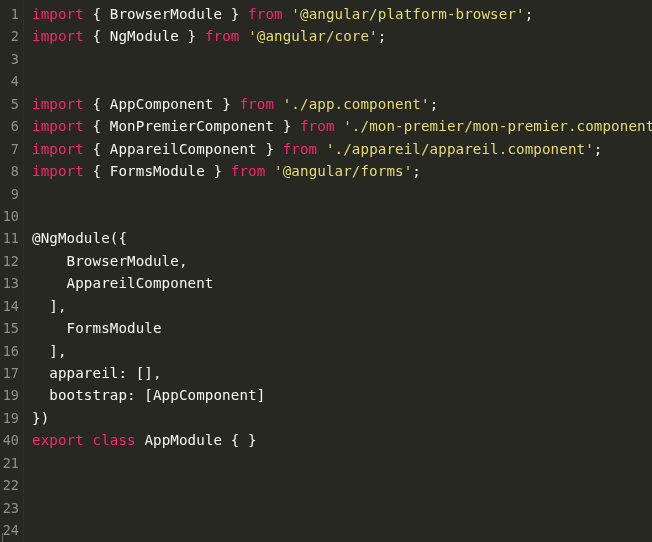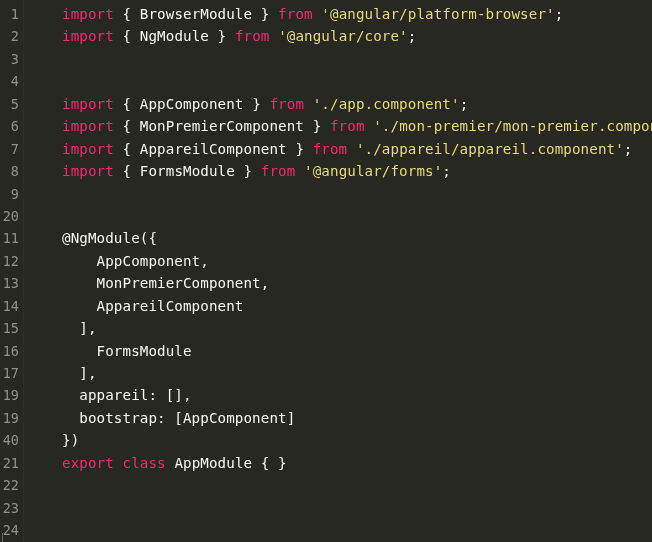--- a/index.html
+++ b/index.html
@@ -43,21 +43,20 @@
     white-space: pre;
     letter-spacing: 0px;
   }
   #code {
     flex: 1 1 auto;
     background: #272822;
     padding-top: 3px;
     padding-left: 8px;
     box-sizing: border-box;
     overflow: hidden;
-    margin-left: 30px;
   }
   #code .cl {
     height: 22.45px;
     line-height: 22.45px;
     font-size: 14.2px;
     color: #f8f8f2;
     white-space: pre;
     letter-spacing: 0.1px;
   }
   .tok-kw  { color: #f92672; }
@@ -82,21 +81,21 @@
   <div id="gutter">
       <div class="ln">1</div>
       <div class="ln">2</div>
       <div class="ln">3</div>
       <div class="ln">4</div>
       <div class="ln">5</div>
       <div class="ln">6</div>
       <div class="ln">7</div>
       <div class="ln">8</div>
       <div class="ln">9</div>
-      <div class="ln">20</div>
+      <div class="ln">10</div>
       <div class="ln">11</div>
       <div class="ln">12</div>
       <div class="ln">13</div>
       <div class="ln">14</div>
       <div class="ln">15</div>
       <div class="ln">16</div>
       <div class="ln">17</div>
       <div class="ln">19</div>
       <div class="ln">19</div>
       <div class="ln">40</div>
@@ -111,22 +110,21 @@
       <div class="cl"><span class="tok-kw">import</span><span class="tok-pln"> </span><span class="tok-pun">{ </span><span class="tok-id">NgModule</span><span class="tok-pun"> }</span><span class="tok-pln"> </span><span class="tok-kw">from</span><span class="tok-pln"> </span><span class="tok-str">'@angular/core'</span><span class="tok-pun">;</span></div>
       <div class="cl">&nbsp;</div>
       <div class="cl">&nbsp;</div>
       <div class="cl"><span class="tok-kw">import</span><span class="tok-pln"> </span><span class="tok-pun">{ </span><span class="tok-id">AppComponent</span><span class="tok-pun"> }</span><span class="tok-pln"> </span><span class="tok-kw">from</span><span class="tok-pln"> </span><span class="tok-str">'./app.component'</span><span class="tok-pun">;</span></div>
       <div class="cl"><span class="tok-kw">import</span><span class="tok-pln"> </span><span class="tok-pun">{ </span><span class="tok-id">MonPremierComponent</span><span class="tok-pun"> }</span><span class="tok-pln"> </span><span class="tok-kw">from</span><span class="tok-pln"> </span><span class="tok-str">'./mon-premier/mon-premier.component'</span></div>
       <div class="cl"><span class="tok-kw">import</span><span class="tok-pln"> </span><span class="tok-pun">{ </span><span class="tok-id">AppareilComponent</span><span class="tok-pun"> }</span><span class="tok-pln"> </span><span class="tok-kw">from</span><span class="tok-pln"> </span><span class="tok-str">'./appareil/appareil.component'</span><span class="tok-pun">;</span></div>
       <div class="cl"><span class="tok-kw">import</span><span class="tok-pln"> </span><span class="tok-pun">{ </span><span class="tok-id">FormsModule</span><span class="tok-pun"> }</span><span class="tok-pln"> </span><span class="tok-kw">from</span><span class="tok-pln"> </span><span class="tok-str">'@angular/forms'</span><span class="tok-pun">;</span></div>
       <div class="cl">&nbsp;</div>
       <div class="cl">&nbsp;</div>
       <div class="cl"><span class="tok-pln">@NgModule({</span></div>
-      <div class="cl"><span class="tok-pln">    AppComponent,</span></div>
-      <div class="cl"><span class="tok-pln">    MonPremierComponent,</span></div>
+      <div class="cl"><span class="tok-pln">    BrowserModule,</span></div>
       <div class="cl"><span class="tok-pln">    AppareilComponent</span></div>
       <div class="cl"><span class="tok-pln">  ],</span></div>
       <div class="cl"><span class="tok-pln">    FormsModule</span></div>
       <div class="cl"><span class="tok-pln">  ],</span></div>
       <div class="cl"><span class="tok-pln">  appareil: [],</span></div>
       <div class="cl"><span class="tok-pln">  bootstrap: [AppComponent]</span></div>
       <div class="cl"><span class="tok-pln">})</span></div>
       <div class="cl"><span class="tok-kw">export</span><span class="tok-pln"> </span><span class="tok-kw">class</span><span class="tok-pln"> </span><span class="tok-id">AppModule</span><span class="tok-pun"> { }</span></div>
     </div>
 

